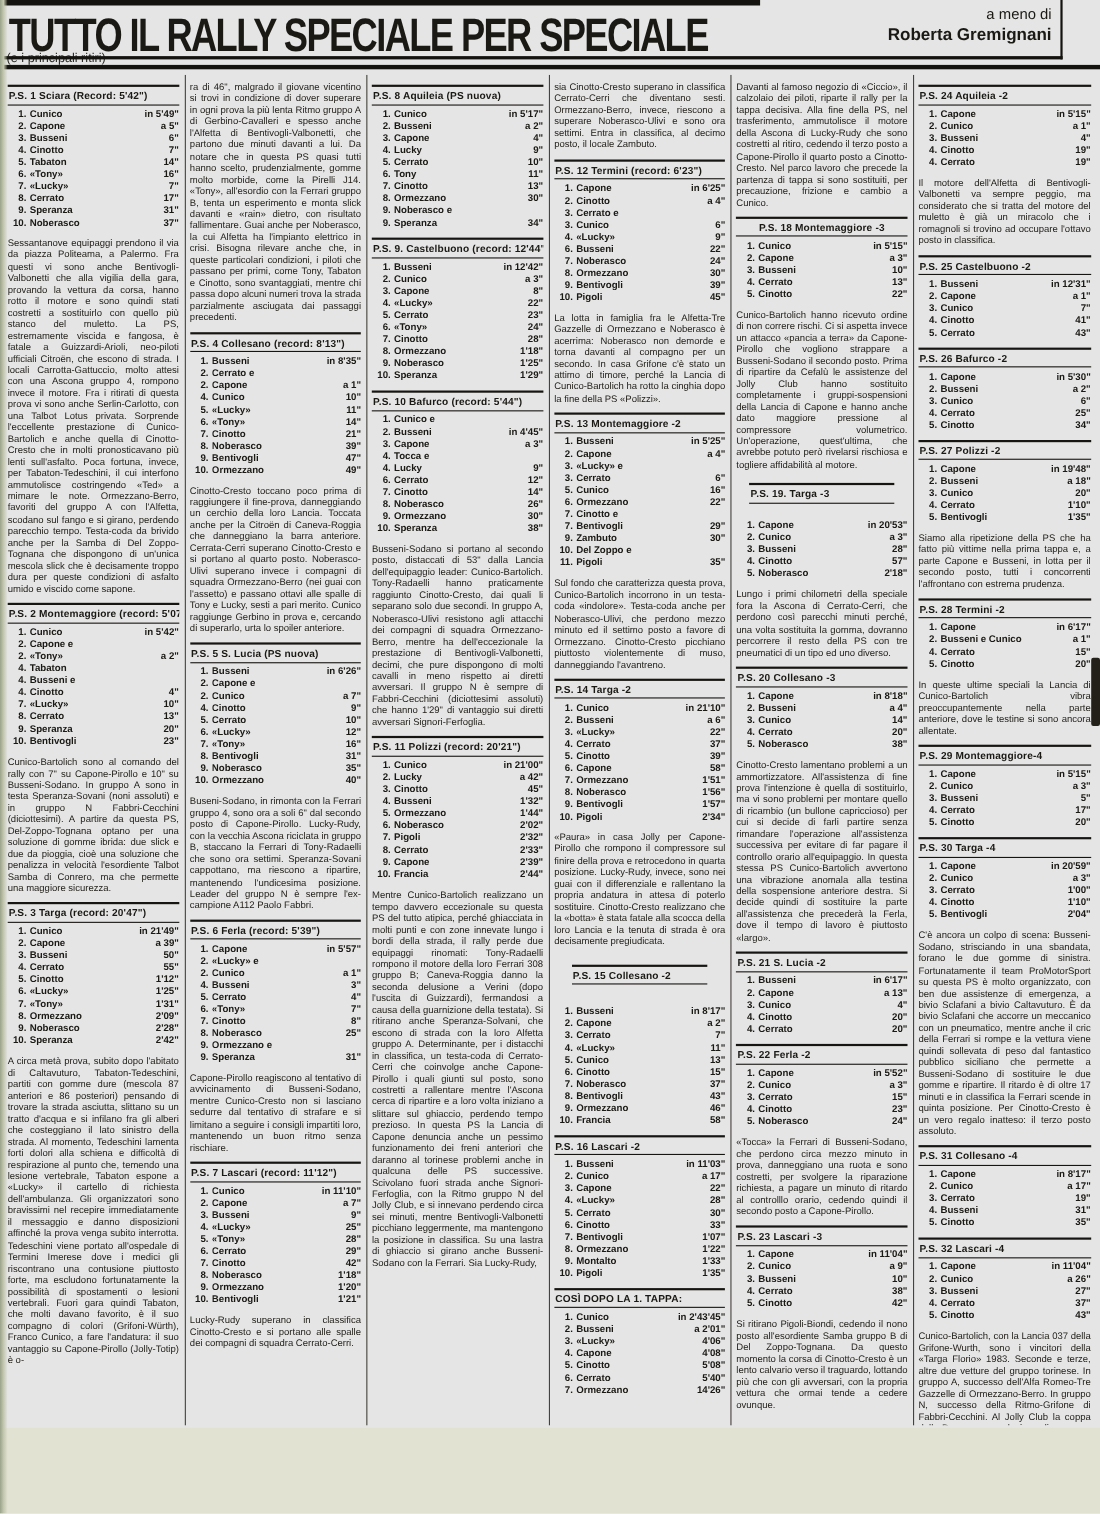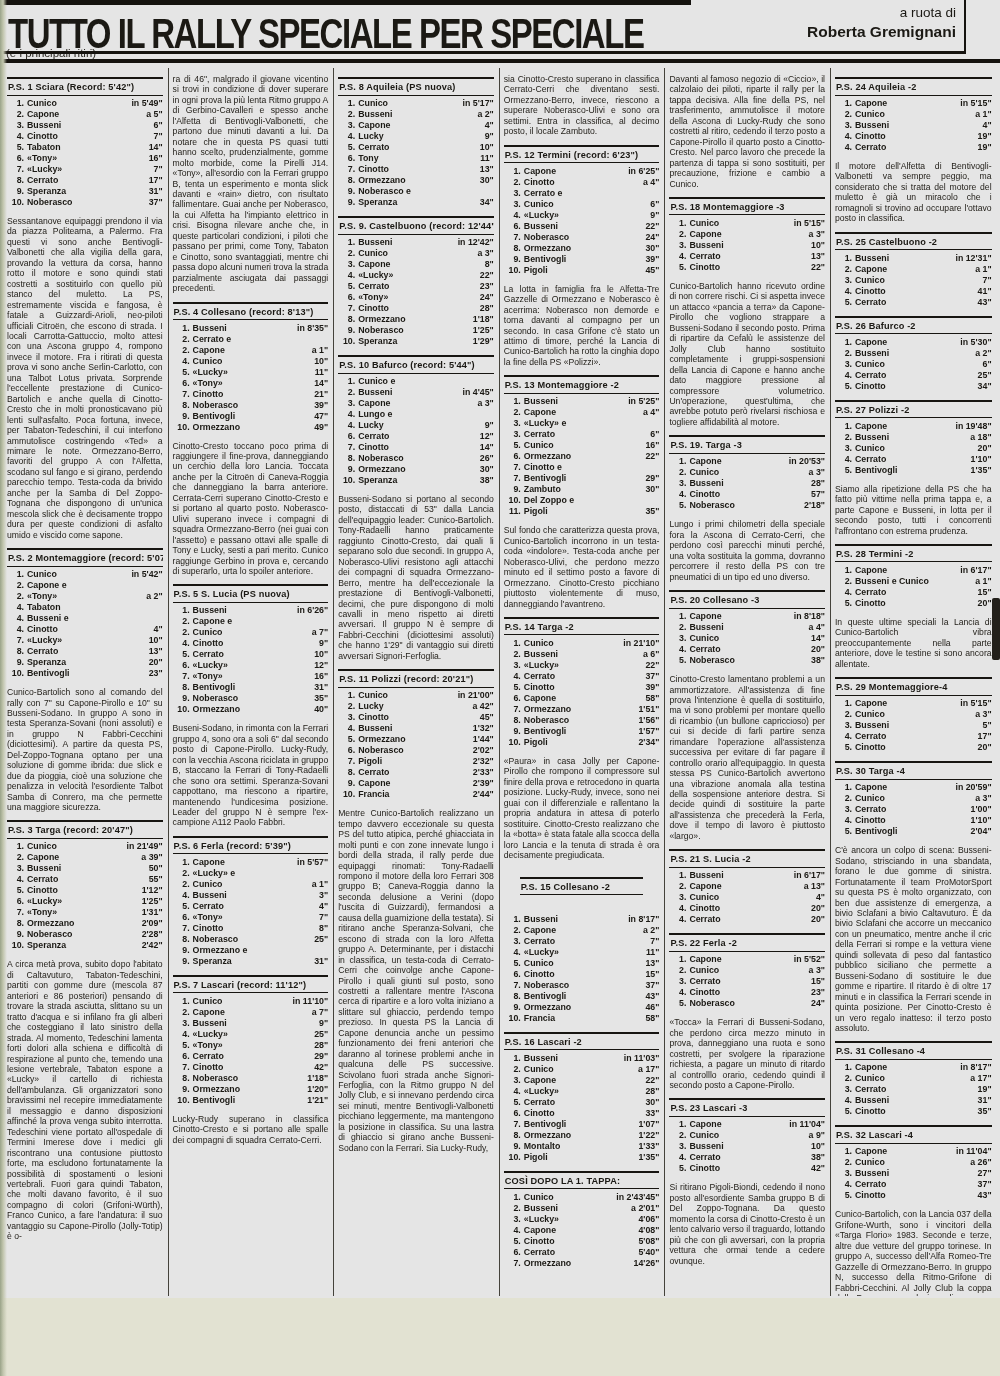--- a/index.html
+++ b/index.html
@@ -43,21 +43,21 @@
 
 <div class="page">
   <div class="edge-left"></div>
   <div class="edge-bottom"></div>
   <div class="edge-right-mark"></div>
 
   <div class="topbar"></div>
   <div class="hdr-title">TUTTO IL RALLY SPECIALE PER SPECIALE</div>
   <div class="hdr-sub">(e i principali ritiri)</div>
   <div class="byline">
-    <div class="lbl">a ruota di</div>
+    <div class="lbl">a meno di</div>
     <div class="nm">Roberta Gremignani</div>
   </div>
   <div class="rule1"></div>
   <div class="rulev"></div>
   <div class="rule2"></div>
 
   <div id="cols">
       <div class="col">
         <section class="ps">
           <h3 class="ps-h" style="margin: 0px;">P.S. 1 Sciara (Record: 5'42")</h3>
@@ -390,20 +390,21 @@
               <span class="nm">Ormezzano e</span>
               <span class="tm"></span>
             </div>
             <div class="row">
               <span class="pos">9.</span>
               <span class="nm">Speranza</span>
               <span class="tm">31"</span>
             </div>
           </div>
         </section>
+        <p class="body">Capone-Pirollo reagiscono al tentativo di avvicinamento di Busseni-Sodano, mentre Cunico-Cresto non si lasciano sedurre dal tentativo di strafare e si limitano a seguire i consigli impartiti loro, mantenendo un buon ritmo senza rischiare.</p>
         <section class="ps">
           <h3 class="ps-h" style="margin: 0px;">P.S. 7 Lascari (record: 11'12")</h3>
           <div class="rows">
             <div class="row">
               <span class="pos">1.</span>
               <span class="nm">Cunico</span>
               <span class="tm">in 11'10"</span>
             </div>
             <div class="row">
               <span class="pos">2.</span>
@@ -578,21 +579,21 @@
               <span class="nm">Busseni</span>
               <span class="tm">in 4'45"</span>
             </div>
             <div class="row">
               <span class="pos">3.</span>
               <span class="nm">Capone</span>
               <span class="tm">a 3"</span>
             </div>
             <div class="row">
               <span class="pos">4.</span>
-              <span class="nm">Lungo e</span>
+              <span class="nm">Tocca e</span>
               <span class="tm"></span>
             </div>
             <div class="row">
               <span class="pos">4.</span>
               <span class="nm">Lucky</span>
               <span class="tm">9"</span>
             </div>
             <div class="row">
               <span class="pos">6.</span>
               <span class="nm">Cerrato</span>
@@ -1000,21 +1001,21 @@
               <span class="pos">7.</span>
               <span class="nm">Ormezzano</span>
               <span class="tm">14'26"</span>
             </div>
           </div>
         </section>
       </div>
       <div class="col">
         <p class="body">Davanti al famoso negozio di «Ciccio», il calzolaio dei piloti, riparte il rally per la tappa decisiva. Alla fine della PS, nel trasferimento, ammutolisce il motore della Ascona di Lucky-Rudy che sono costretti al ritiro, cedendo il terzo posto a Capone-Pirollo il quarto posto a Cinotto-Cresto. Nel parco lavoro che precede la partenza di tappa si sono sostituiti, per precauzione, frizione e cambio a Cunico.</p>
         <section class="ps">
-          <h3 class="ps-h" style="margin: 0px;">P.S. 18 Montemaggiore -3</h3>
+          <h3 class="ps-h" style="margin: 0px; text-align: center;">P.S. 18 Montemaggiore -3</h3>
           <div class="rows">
             <div class="row">
               <span class="pos">1.</span>
               <span class="nm">Cunico</span>
               <span class="tm">in 5'15"</span>
             </div>
             <div class="row">
               <span class="pos">2.</span>
               <span class="nm">Capone</span>
               <span class="tm">a 3"</span>
@@ -1031,21 +1032,21 @@
             </div>
             <div class="row">
               <span class="pos">5.</span>
               <span class="nm">Cinotto</span>
               <span class="tm">22"</span>
             </div>
           </div>
         </section>
         <p class="body">Cunico-Bartolich hanno ricevuto ordine di non correre rischi. Ci si aspetta invece un attacco «pancia a terra» da Capone-Pirollo che vogliono strappare a Busseni-Sodano il secondo posto. Prima di ripartire da Cefalù le assistenze del Jolly Club hanno sostituito completamente i gruppi-sospensioni della Lancia di Capone e hanno anche dato maggiore pressione al compressore volumetrico. Un'operazione, quest'ultima, che avrebbe potuto però rivelarsi rischiosa e togliere affidabilità al motore.</p>
         <section class="ps">
-          <h3 class="ps-h" style="margin: 0px;">P.S. 19. Targa -3</h3>
+          <h3 class="ps-h" style="margin: 12px;">P.S. 19. Targa -3</h3>
           <div class="rows">
             <div class="row">
               <span class="pos">1.</span>
               <span class="nm">Capone</span>
               <span class="tm">in 20'53"</span>
             </div>
             <div class="row">
               <span class="pos">2.</span>
               <span class="nm">Cunico</span>
               <span class="tm">a 3"</span>

